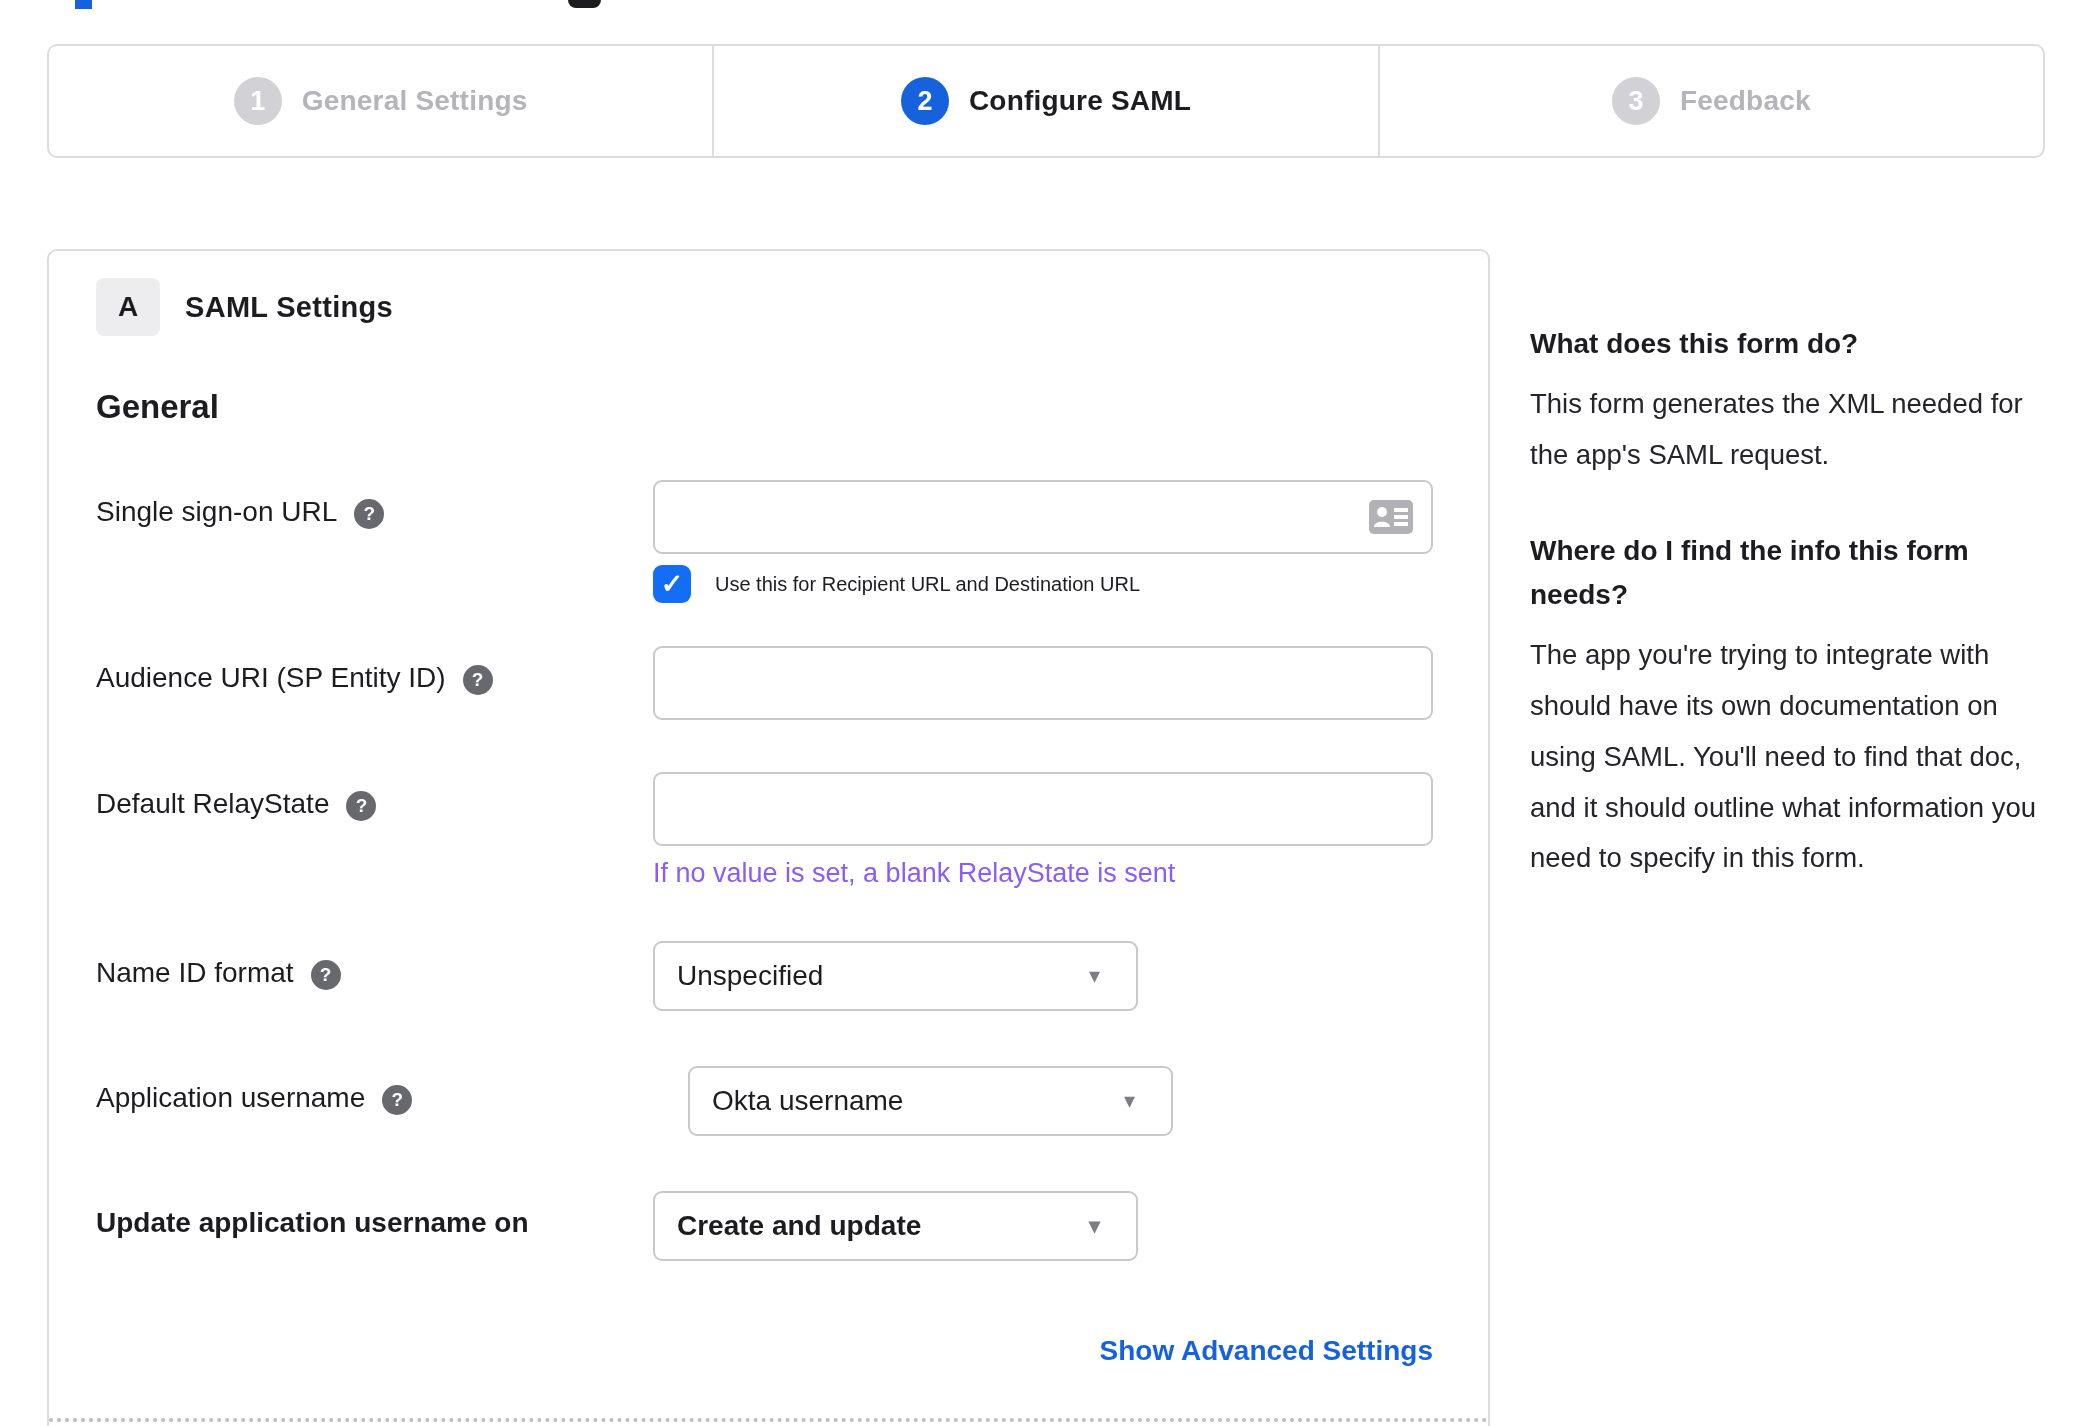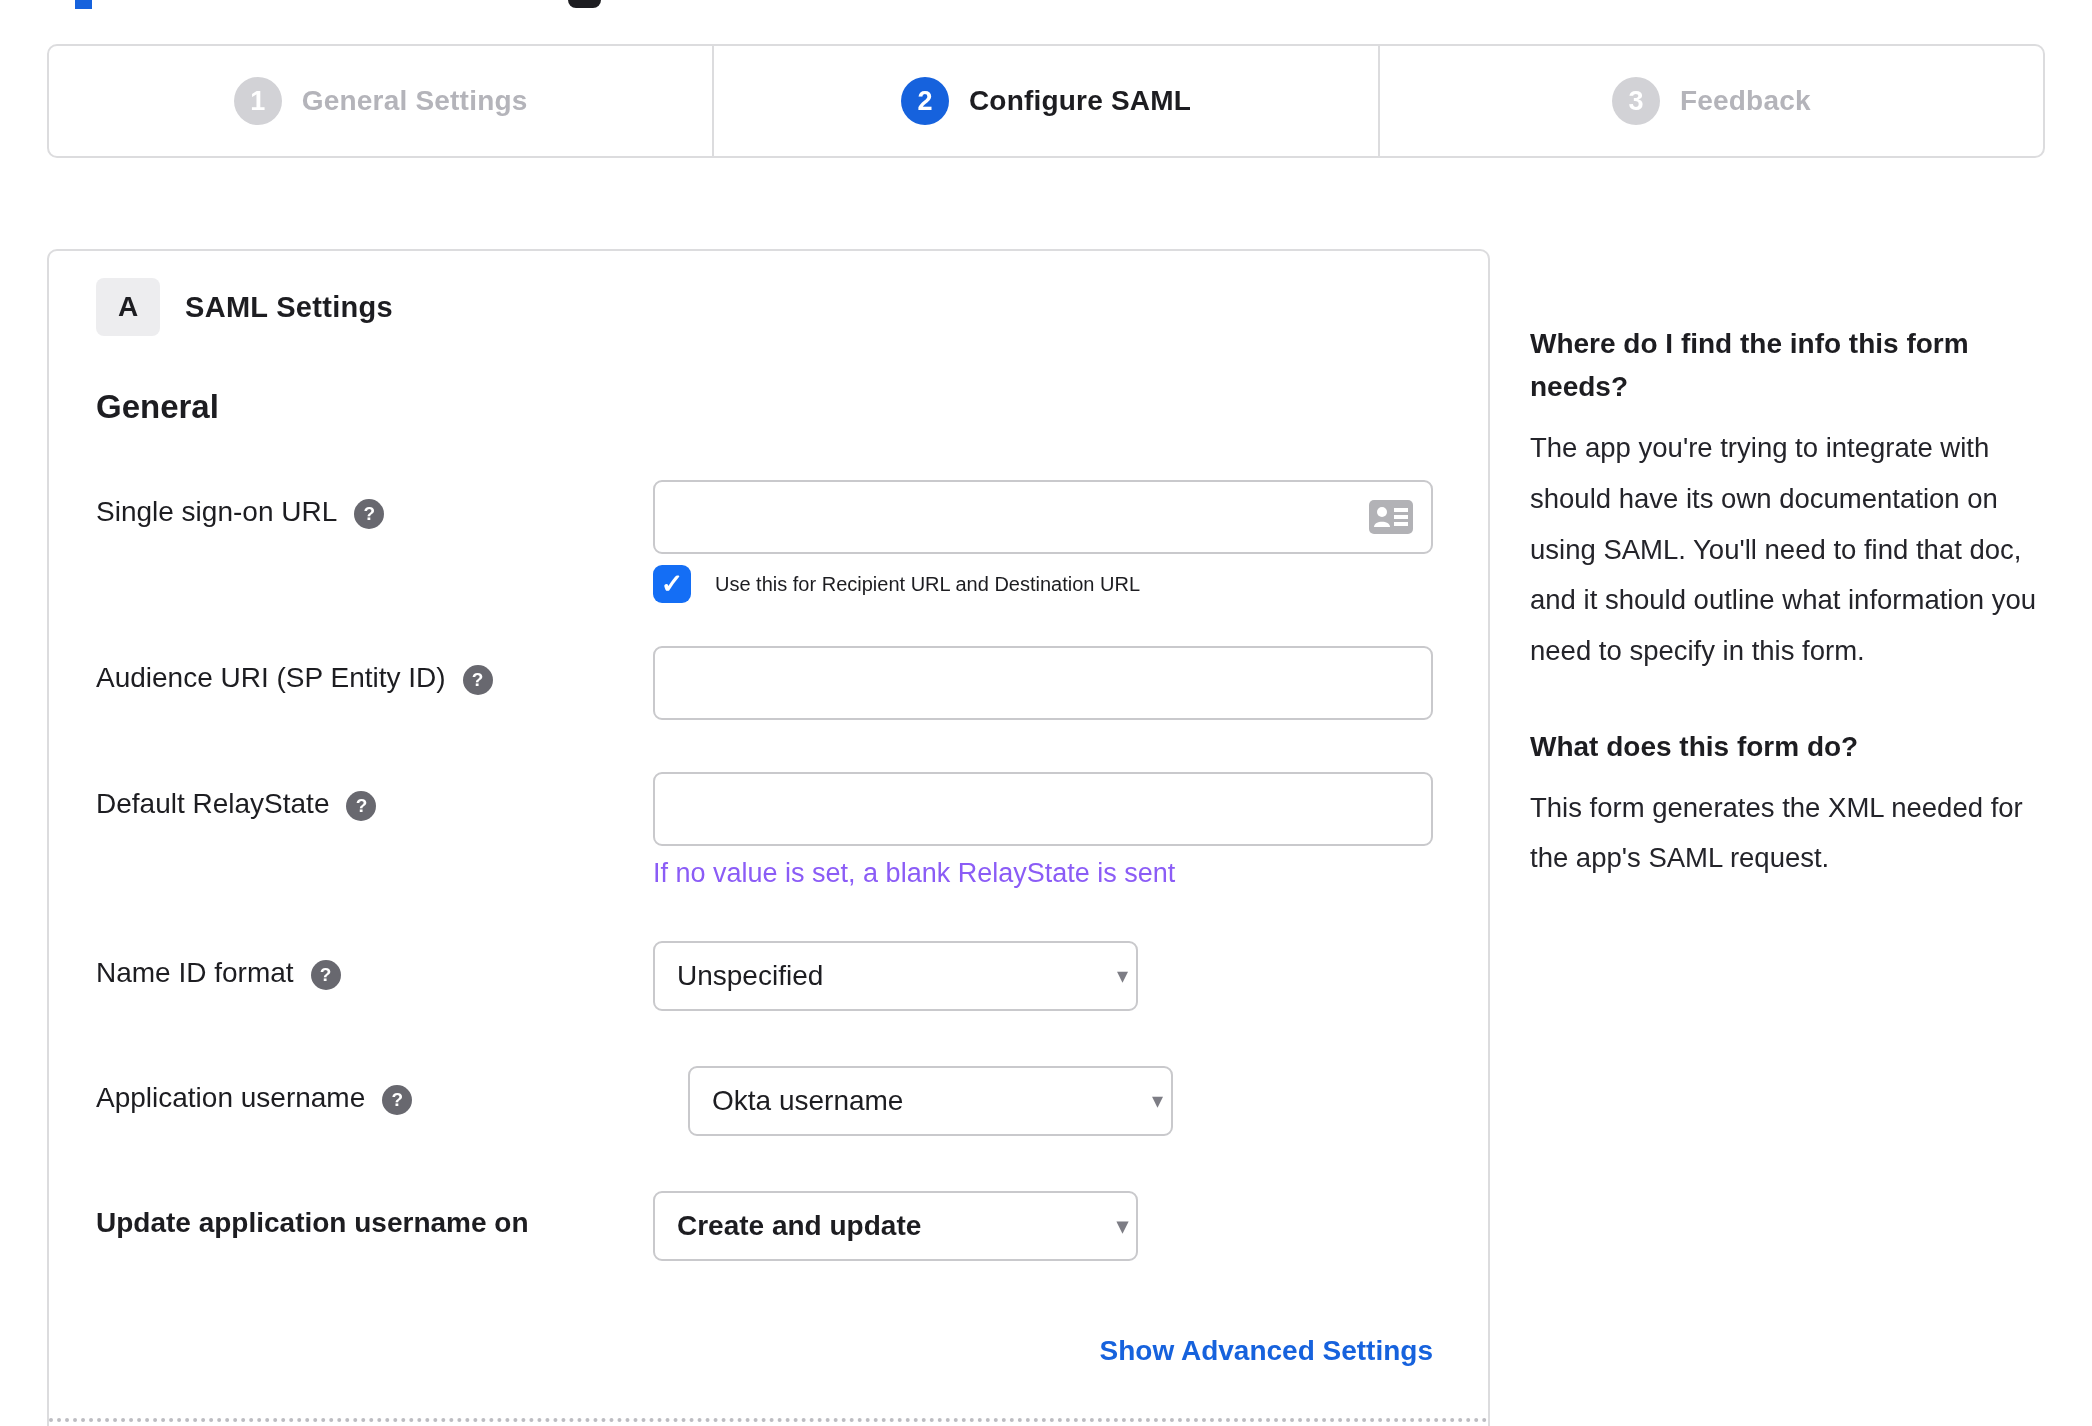--- a/index.html
+++ b/index.html
@@ -50,21 +50,21 @@
 
   .checkbox-row { display:flex; align-items:center; gap:24px; margin-top:10px; height:40px; }
   .checkbox { width:38px; height:38px; background:#146ef5; border-radius:9px; color:#fff;
     font-size:27px; font-weight:bold; display:flex; align-items:center; justify-content:center;
     cursor:pointer; flex:none; }
   .checkbox-label { font-size:20px; }
 
   .hint { margin-top:12px; font-size:27px; color:#8b5cf6; }
 
   .select { width:485px; height:70px; border:2px solid #c9c9cc; border-radius:9px; background:#fff;
-    display:flex; align-items:center; justify-content:space-between; padding:0 8px 0 22px;
+    display:flex; align-items:center; justify-content:space-between; padding:0 36px 0 22px;
     font-size:28px; cursor:pointer; }
   .caret { color:#7d7d85; font-size:22px; line-height:1; }
 
   .advanced-row { width:1337px; margin-top:74px; text-align:right; }
   .advanced-link { font-size:28px; font-weight:bold; color:#1662dd; text-decoration:none; cursor:pointer;text-align:center; }
 
   .dashed-divider { position:absolute; left:0; right:0; top:1167px;
     border-top:4px dotted #bdbdc2; }
 
   
@@ -183,21 +183,21 @@
 
     <div class="advanced-row">
       <a class="advanced-link">Show Advanced Settings</a>
     </div>
 
     <div class="dashed-divider"></div>
   </div>
 
   <div class="sidebar">
     <div class="sidebar-section">
+      <div class="sidebar-heading">What does this form do?</div>
+      <div class="sidebar-body">This form generates the XML needed for the app's SAML request.</div>
+    </div>
+    <div class="sidebar-section">
       <div class="sidebar-heading">Where do I find the info this form needs?</div>
       <div class="sidebar-body">The app you're trying to integrate with should have its own documentation on using SAML. You'll need to find that doc, and it should outline what information you need to specify in this form.</div>
     </div>
-    <div class="sidebar-section">
-      <div class="sidebar-heading">What does this form do?</div>
-      <div class="sidebar-body">This form generates the XML needed for the app's SAML request.</div>
-    </div>
   </div>
 </div>
 
 </body></html>

